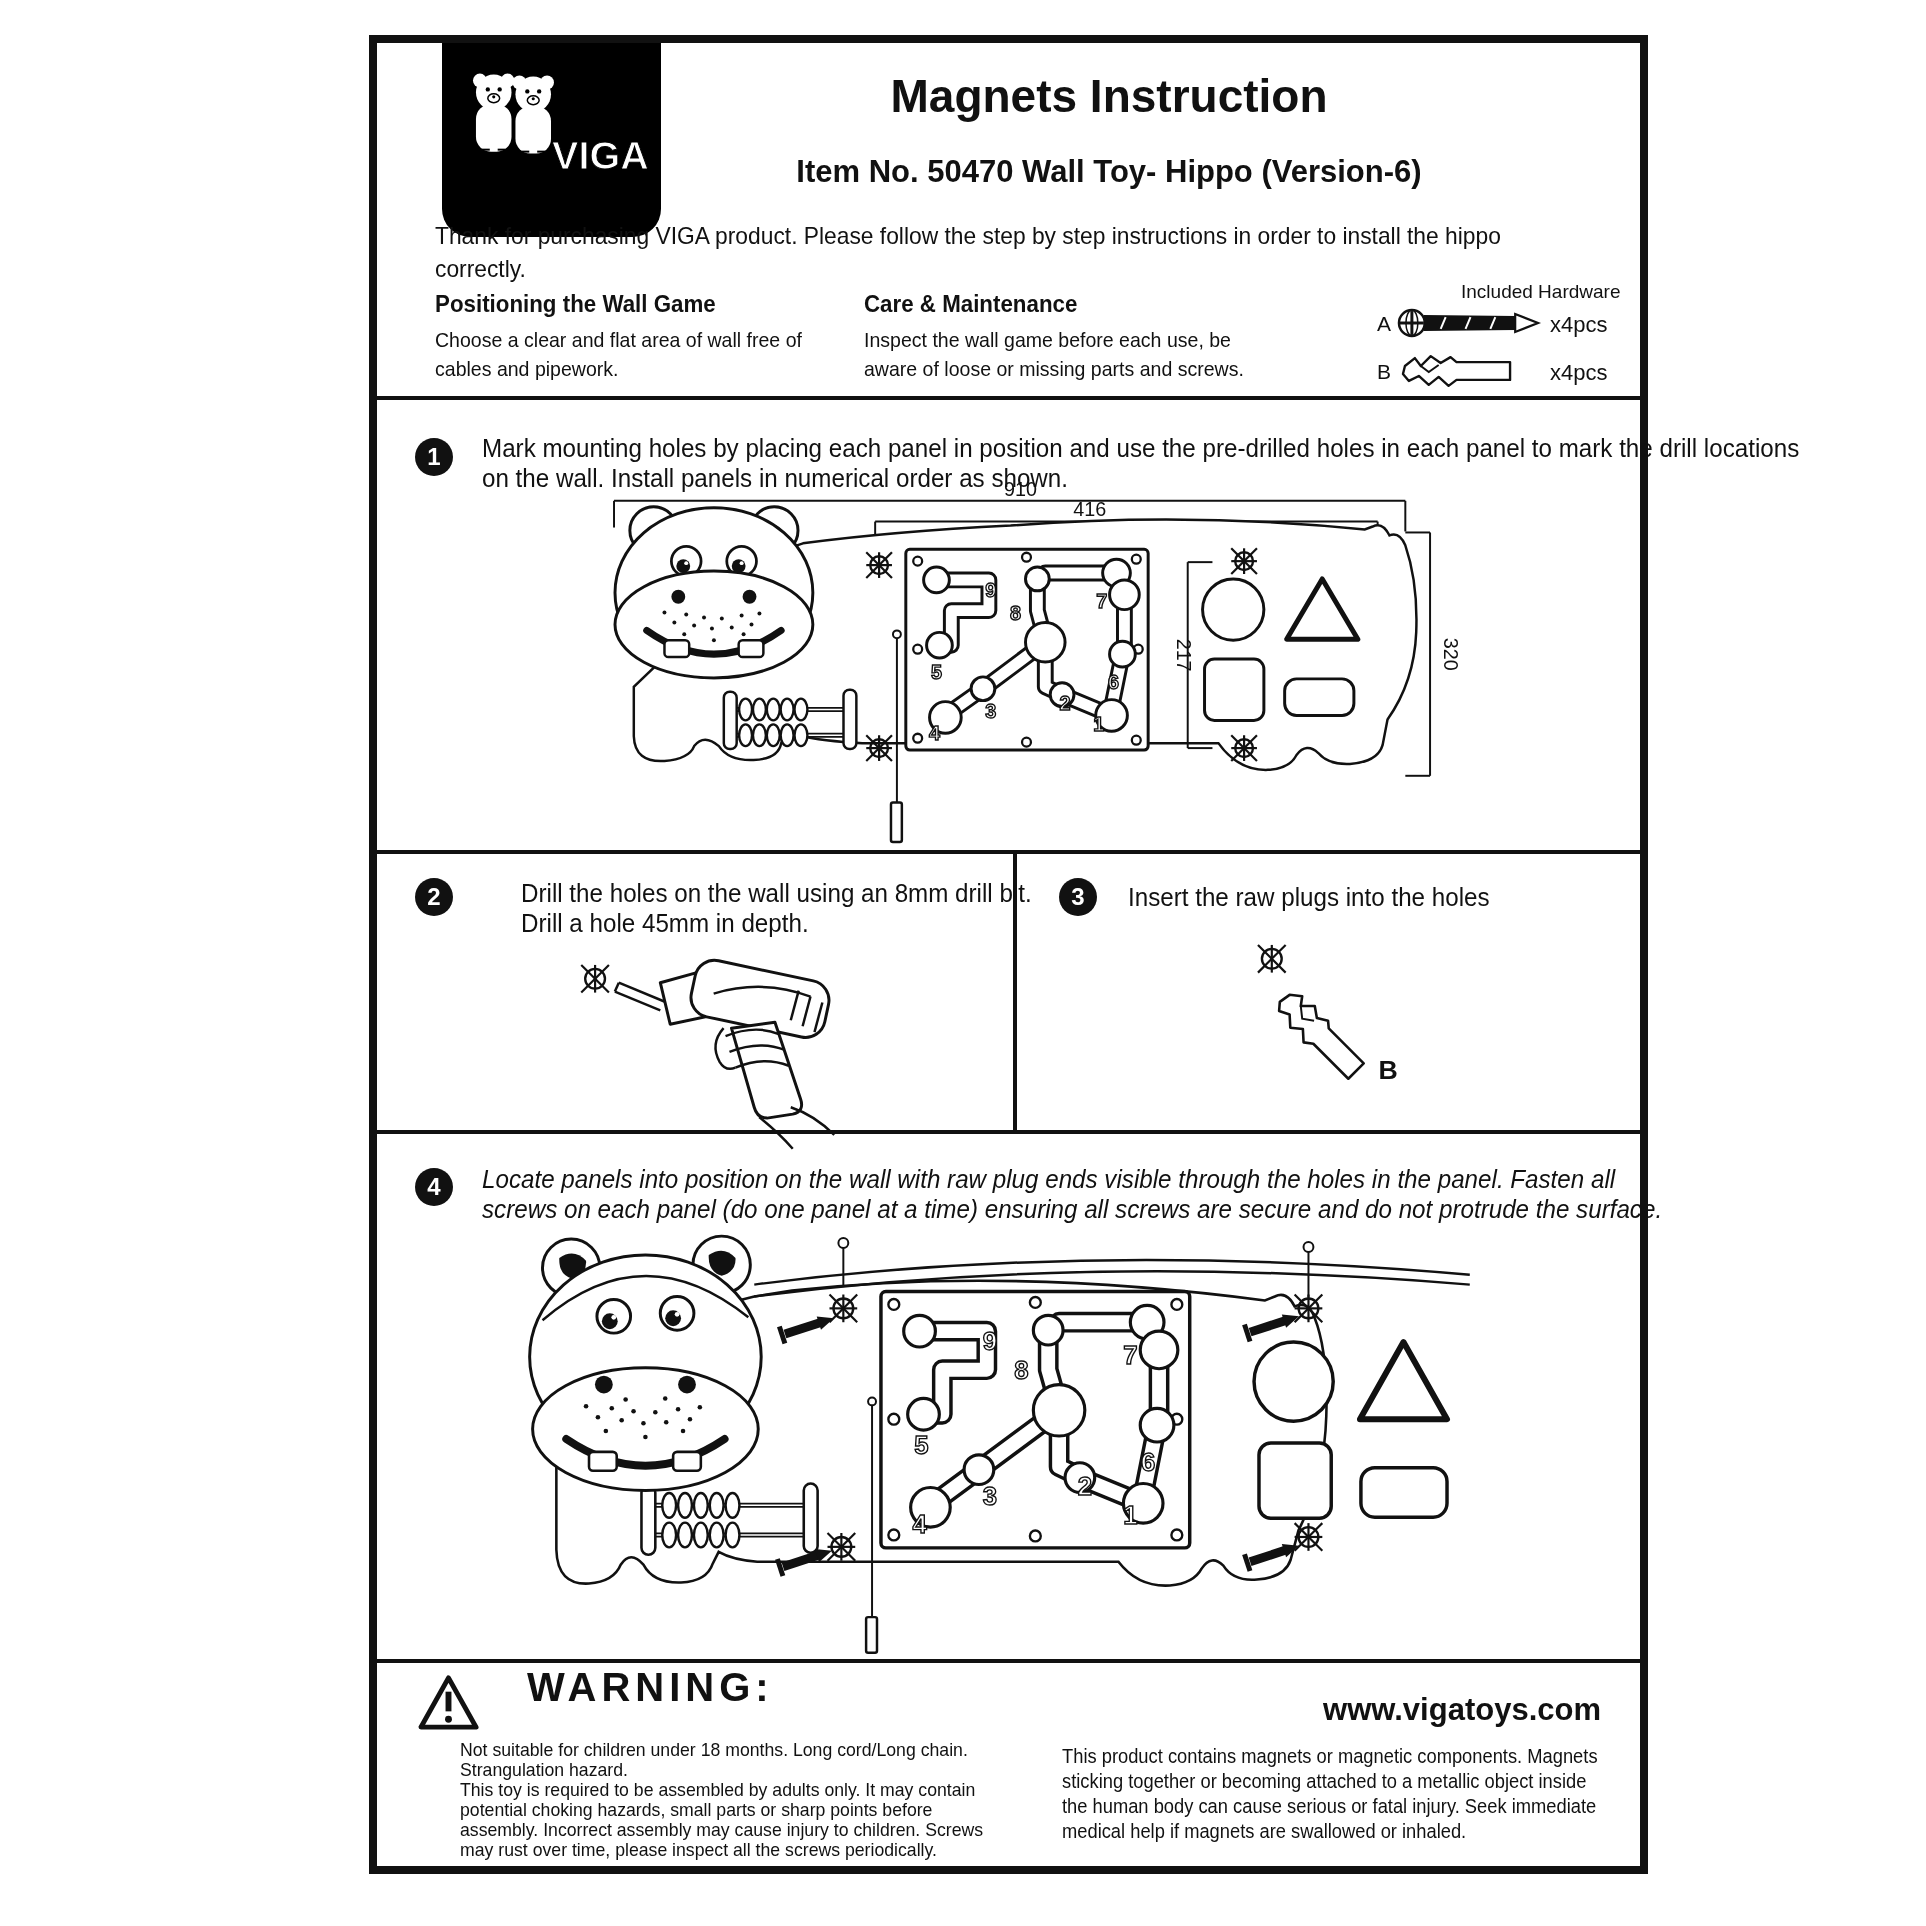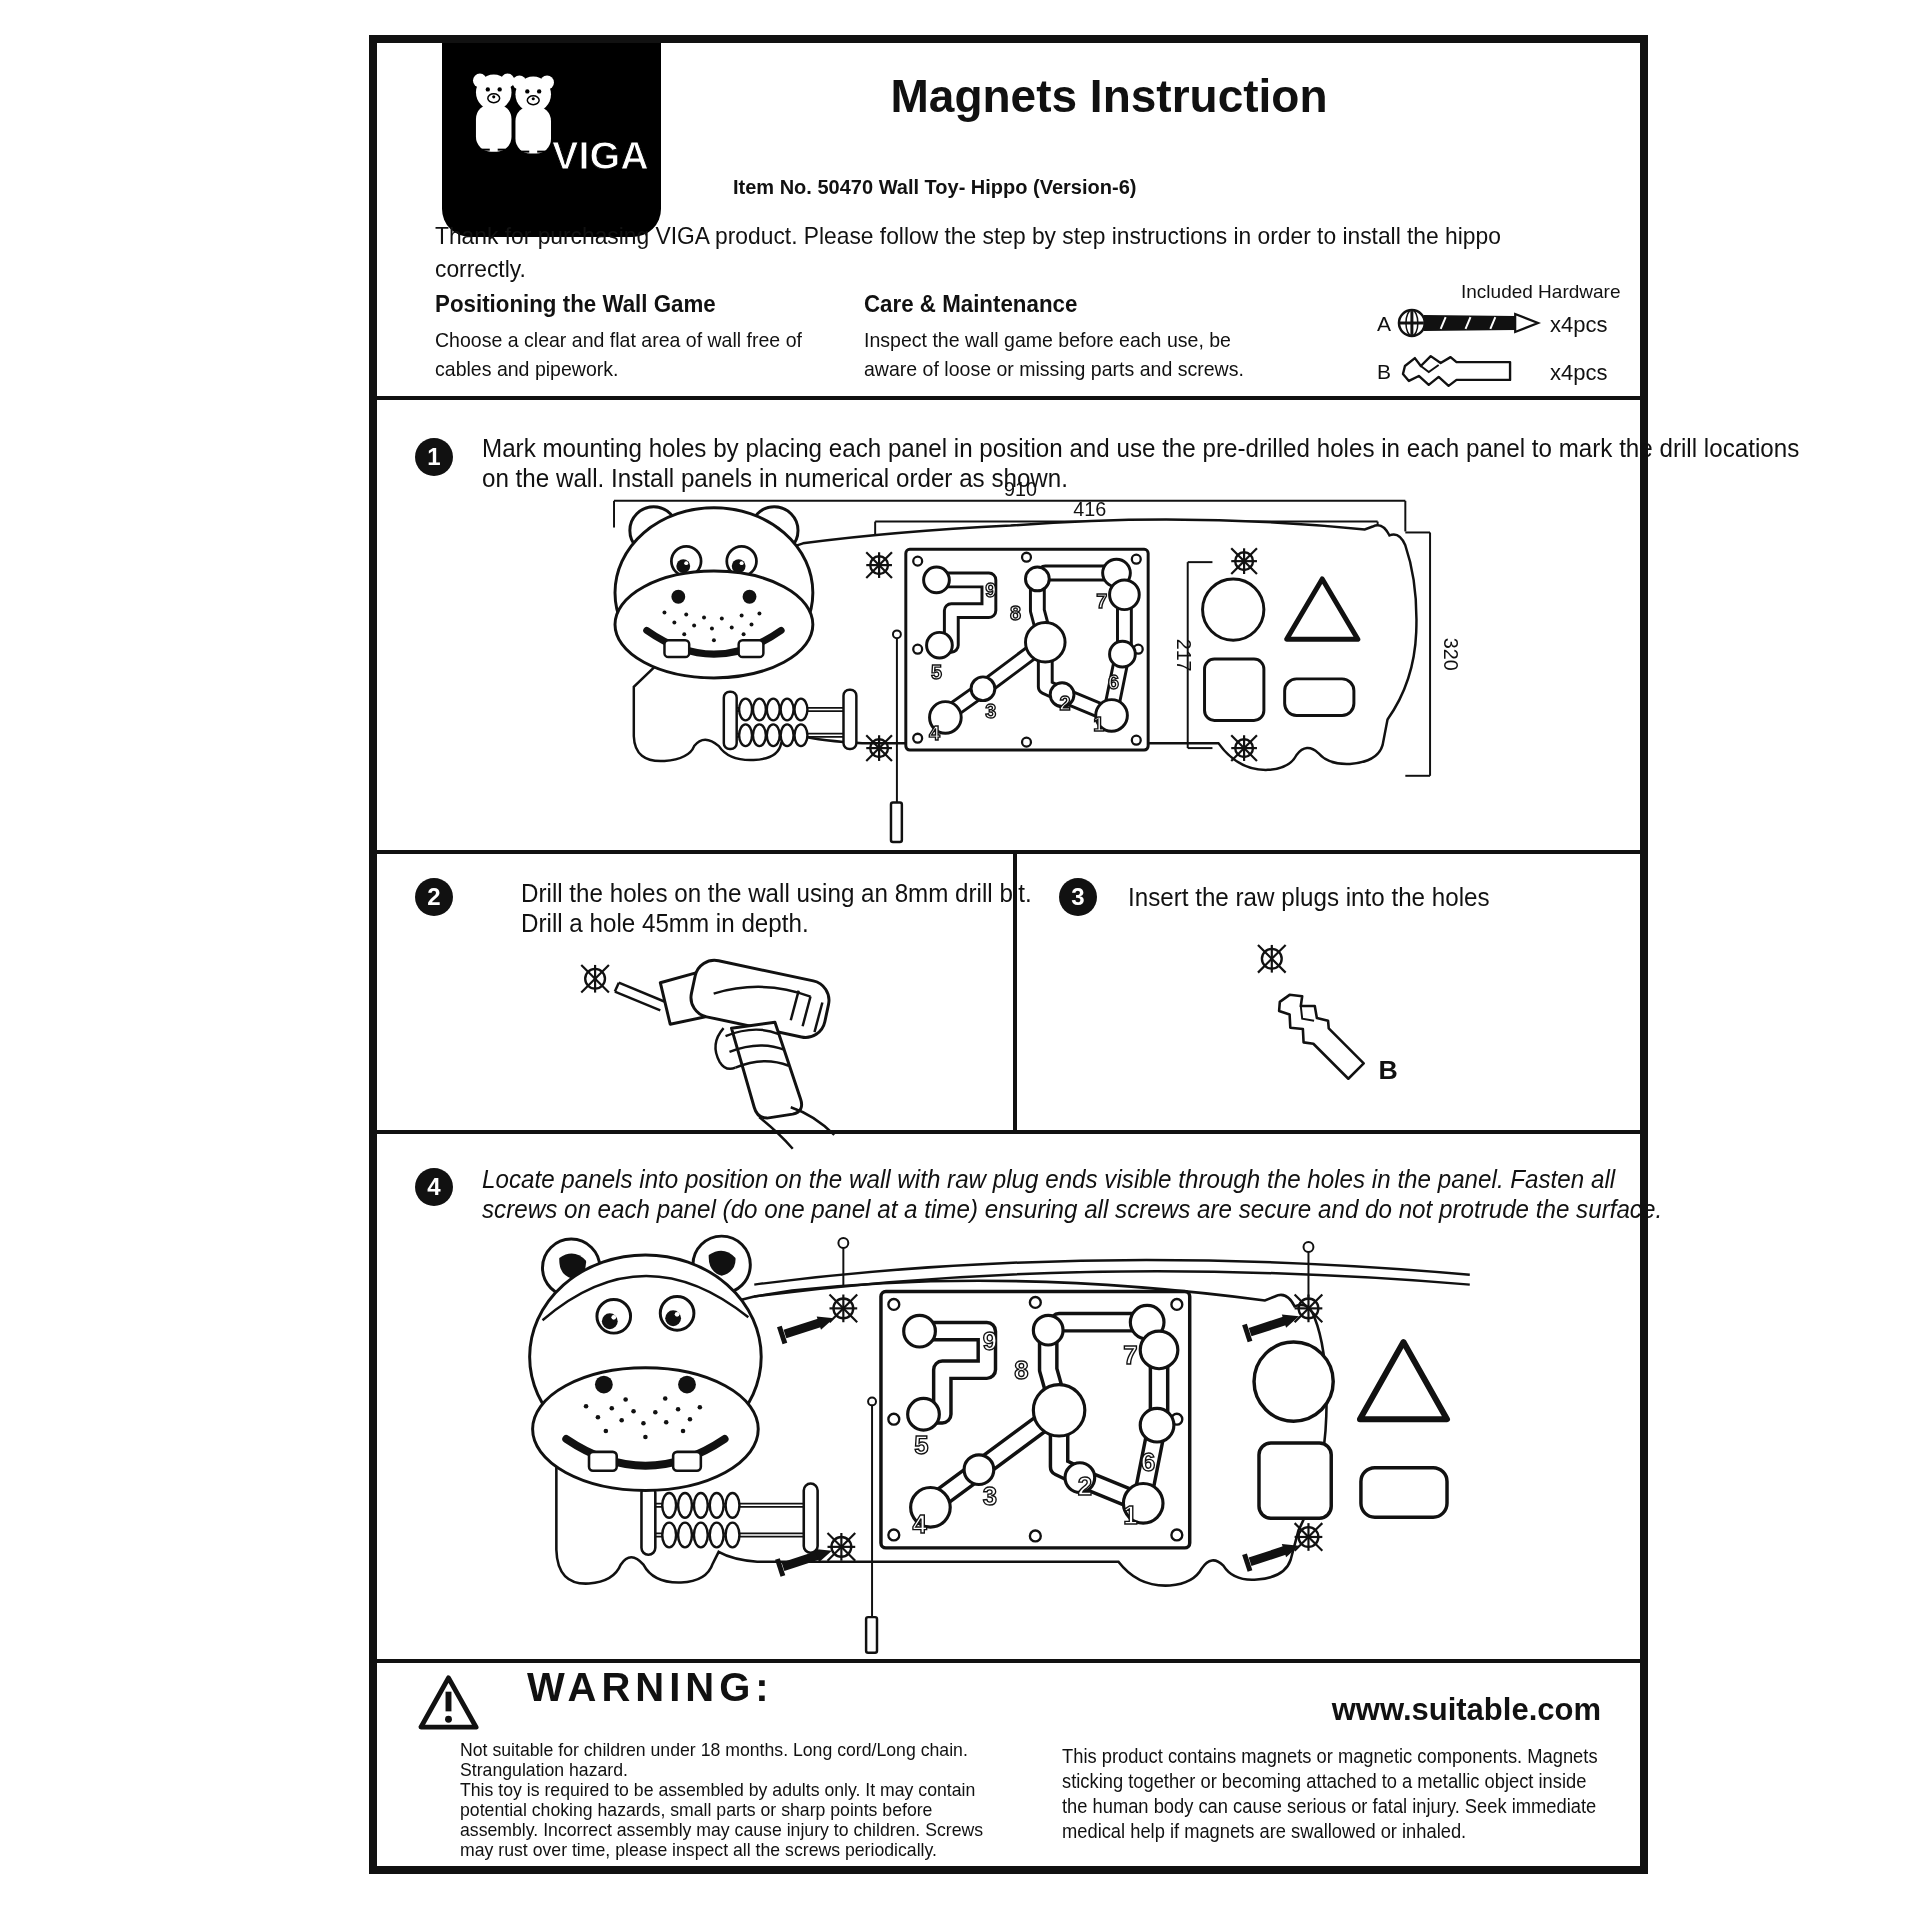--- a/index.html
+++ b/index.html
@@ -57,21 +57,21 @@
         <ellipse cx="92" cy="58" rx="6" ry="4.5" fill="#fff" stroke="#000" stroke-width="1.5"></ellipse>
         <circle cx="92" cy="56.5" r="1.6" fill="#000"></circle>
         <line x1="80" y1="110" x2="88" y2="110" stroke="#000" stroke-width="2"></line>
         <line x1="96" y1="110" x2="104" y2="110" stroke="#000" stroke-width="2"></line>
       </g>
       <text x="160" y="128" text-anchor="middle" font-size="40" font-weight="bold" fill="#fff" stroke="#000" stroke-width="1">VIGA</text>
     </svg>
   </div>
 
   <div class="abs nowrap" style="left:356px;top:26px;width:752px;text-align:center;font-size:46px;font-weight:bold;">Magnets Instruction</div>
-  <div class="abs nowrap" style="left:356px;top:111px;width:752px;text-align:left;font-size:20px;font-weight:bold;margin-top:22px;">Item No. 50470   Wall Toy- Hippo (Version-6)</div>
+  <div class="abs nowrap" style="left:356px;top:111px;width:752px;text-align:center;font-size:31px;font-weight:bold;">Item No. 50470   Wall Toy- Hippo (Version-6)</div>
 
   <div class="abs" style="left:58px;top:176px;font-size:24px;line-height:33px;">
     <div><span class="cond" style="transform:scaleX(.95);">Thank for purchasing VIGA product. Please follow the step by step instructions in order to install the hippo</span></div>
     <div><span class="cond" style="transform:scaleX(.95);">correctly.</span></div>
   </div>
 
   <div class="abs" style="left:58px;top:247px;width:396px;">
     <div class="h-col"><span class="cond">Positioning the Wall Game</span></div>
     <div class="b-col">
       <div><span class="cond">Choose a clear and flat area of wall free of</span></div>
@@ -594,21 +594,21 @@
     <div class="abs nowrap" style="left:150px;top:1622px;font-size:40px;font-weight:bold;letter-spacing:5px;">WARNING:</div>
     <div class="abs" style="left:47px;top:1697px;">
       <div class="warn-line"><span class="cond">Not suitable for children under 18 months.   Long cord/Long chain.</span></div>
       <div class="warn-line"><span class="cond">Strangulation hazard.</span></div>
       <div class="warn-line"><span class="cond">This toy is required to be assembled by adults only. It may contain</span></div>
       <div class="warn-line"><span class="cond">potential choking hazards, small parts or sharp points before</span></div>
       <div class="warn-line"><span class="cond">assembly. Incorrect assembly may cause injury to children. Screws</span></div>
       <div class="warn-line"><span class="cond">may rust over time, please inspect all the screws periodically.</span></div>
     </div>
 
-    <div class="abs nowrap" style="left:594px;top:1649px;width:630px;text-align:right;font-size:31px;font-weight:bold;">www.suitable.com</div>
+    <div class="abs nowrap" style="left:594px;top:1649px;width:630px;text-align:right;font-size:31px;font-weight:bold;">www.vigatoys.com</div>
     <div class="abs" style="left:685px;top:1701px;">
       <div class="mag-line"><span class="cond" style="transform:scaleX(.95);">This product contains magnets or magnetic components. Magnets</span></div>
       <div class="mag-line"><span class="cond" style="transform:scaleX(.95);">sticking together or becoming attached to a metallic object inside</span></div>
       <div class="mag-line"><span class="cond" style="transform:scaleX(.95);">the human body can cause serious or fatal injury. Seek immediate</span></div>
       <div class="mag-line"><span class="cond" style="transform:scaleX(.95);">medical help if magnets are swallowed or inhaled.</span></div>
     </div>
   </div>
 
 </div>
 

